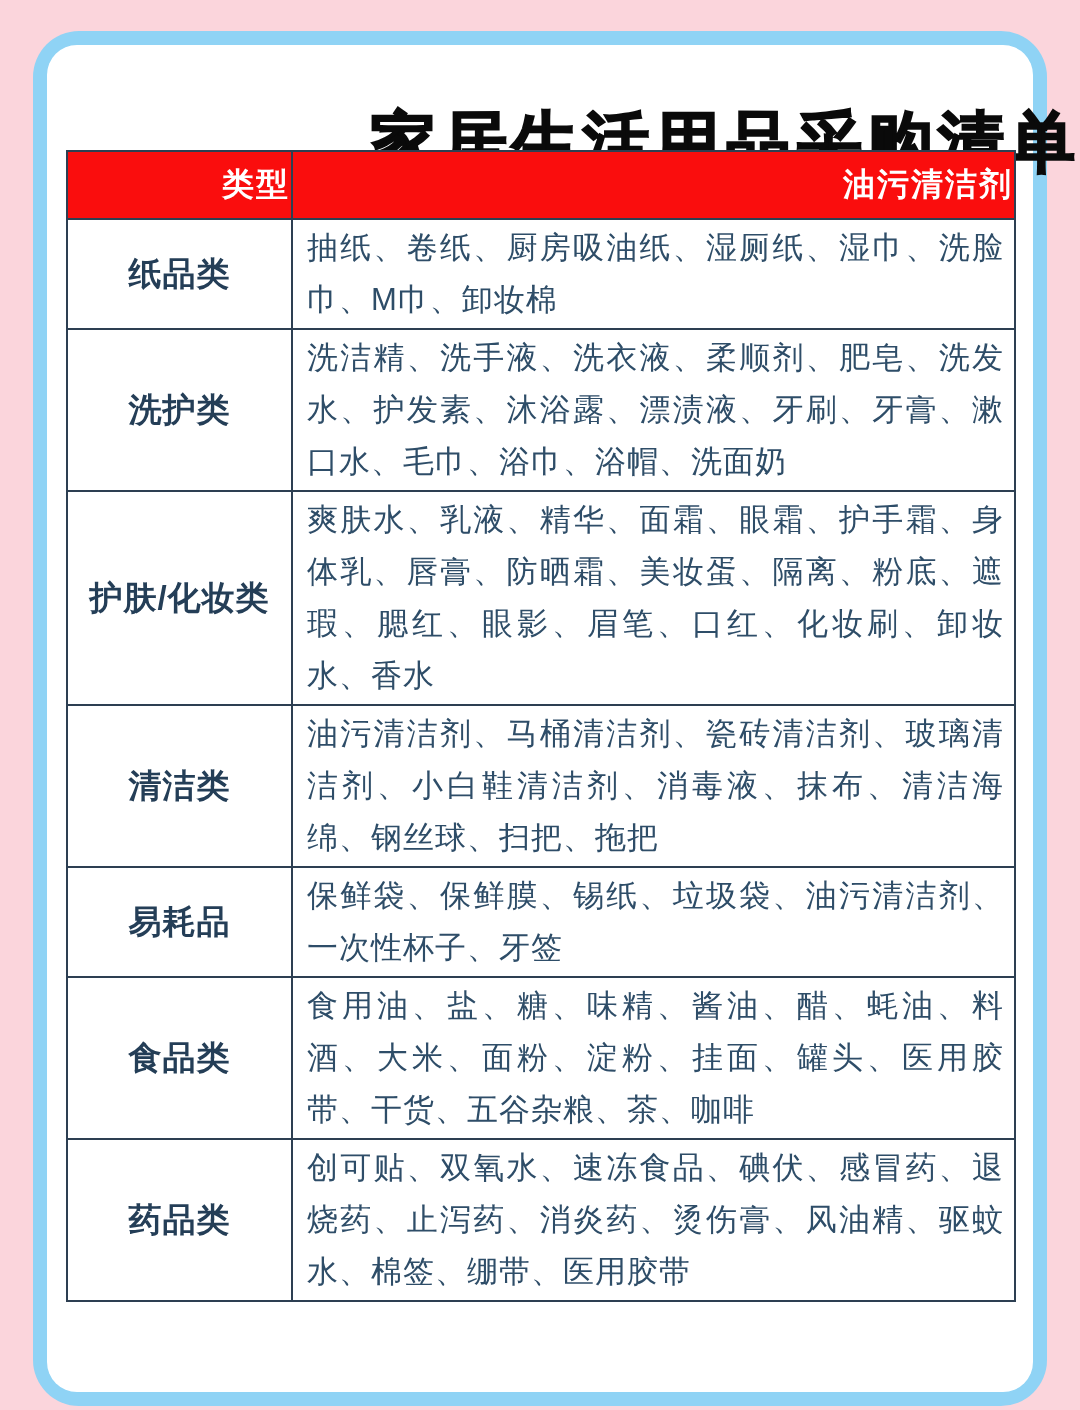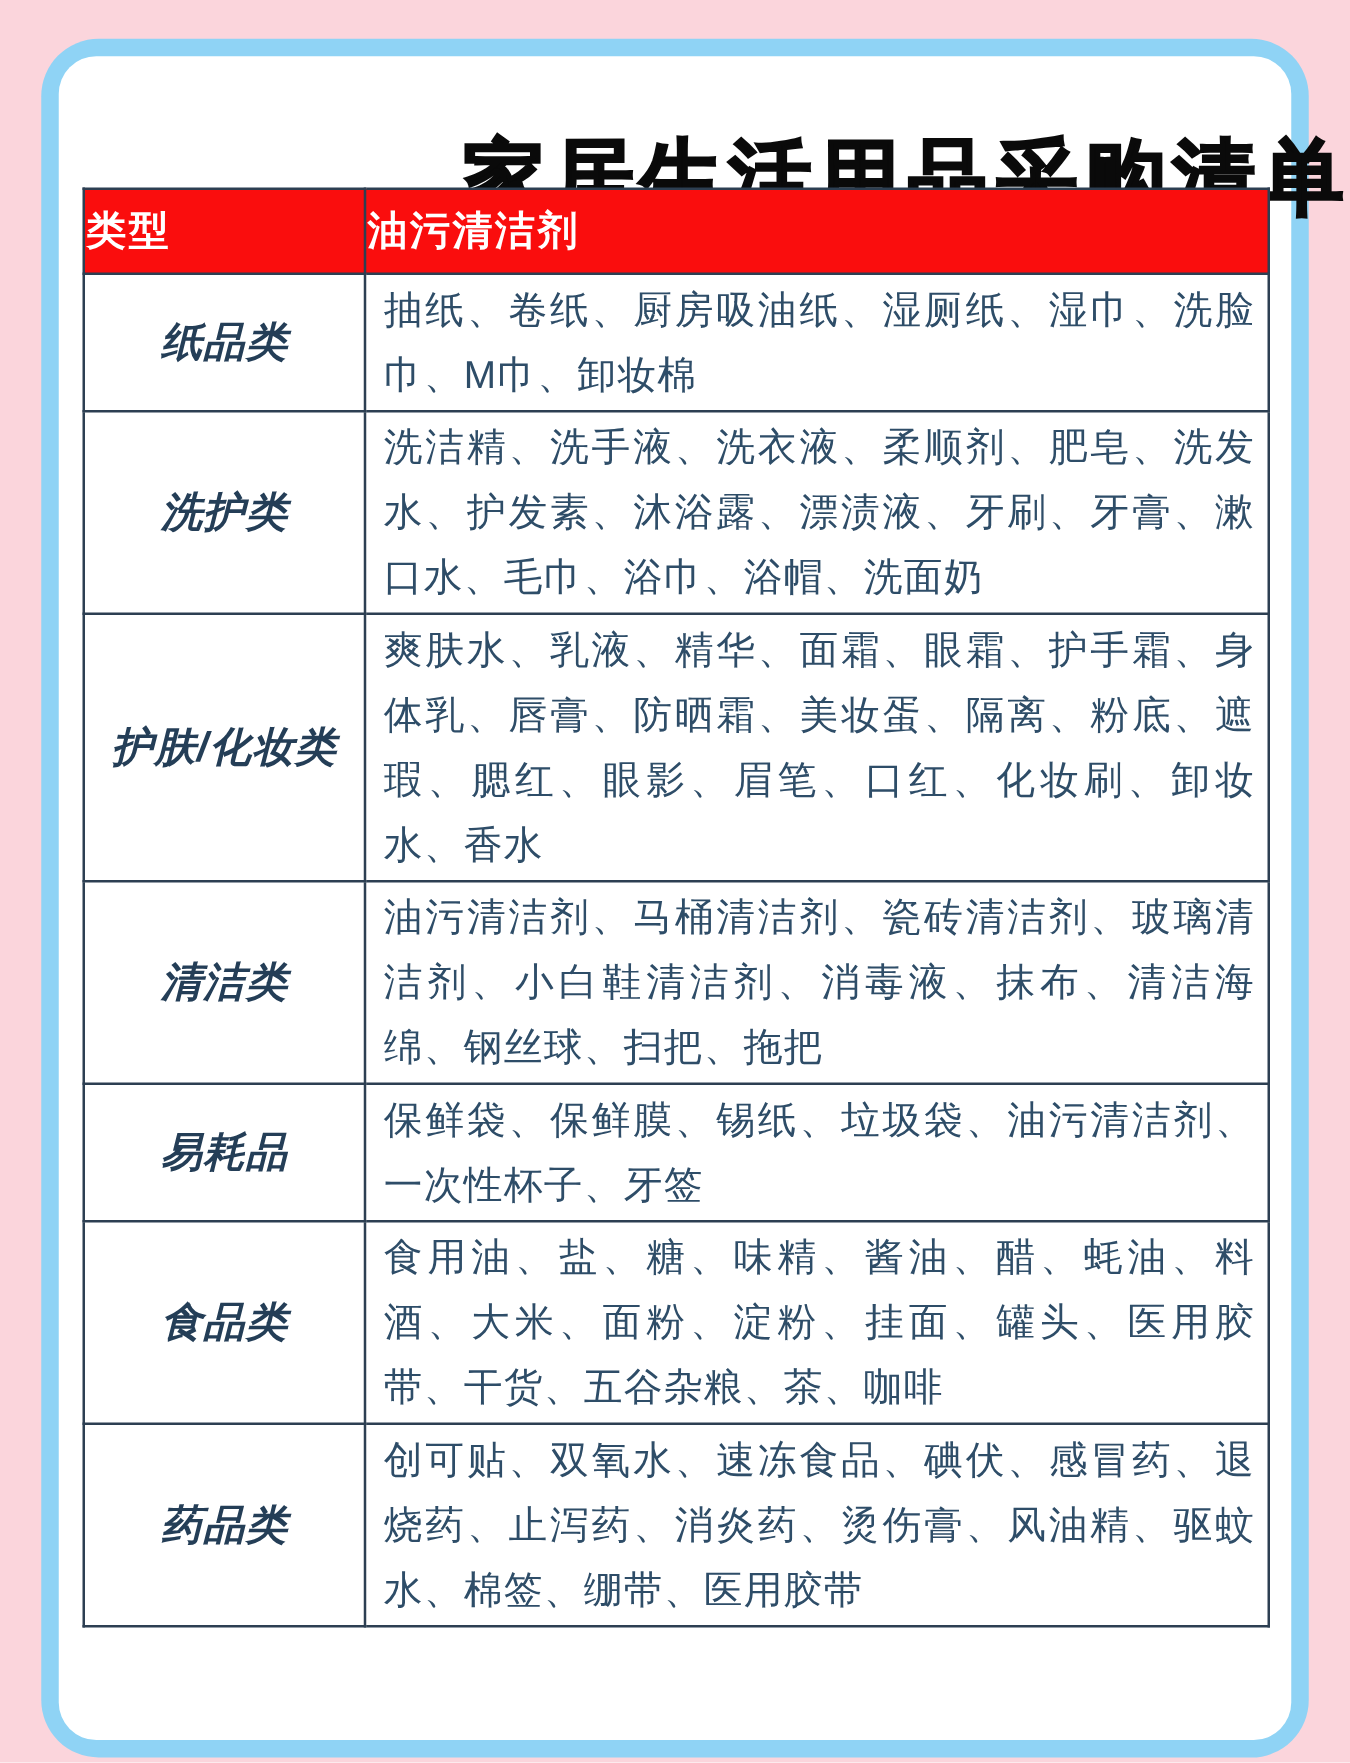--- a/index.html
+++ b/index.html
@@ -60,32 +60,31 @@
   table.supplies col.c2 { width: 723px; }
   table.supplies th, table.supplies td {
     border: 2px solid var(--border);
   }
   thead tr { height: 68px; }
   thead th {
     background: var(--header-red);
     color: var(--header-text);
     font-size: 32px;
     font-weight: bold;
-    text-align: left;
+    text-align: right;
     vertical-align: middle;
     letter-spacing: 2px;
   }
   tbody td.category {
     text-align: center;
     vertical-align: middle;
     font-size: 33px;
     font-weight: bold;
     color: var(--category-text);
     letter-spacing: 1px;
-    font-style: italic;
   }
   tbody td.items {
     vertical-align: middle;
     font-size: 31px;
     line-height: 52px;
     color: var(--items-text);
     padding: 2px 10px 2px 14px;
     text-align: justify;
     letter-spacing: 1px;
   }

